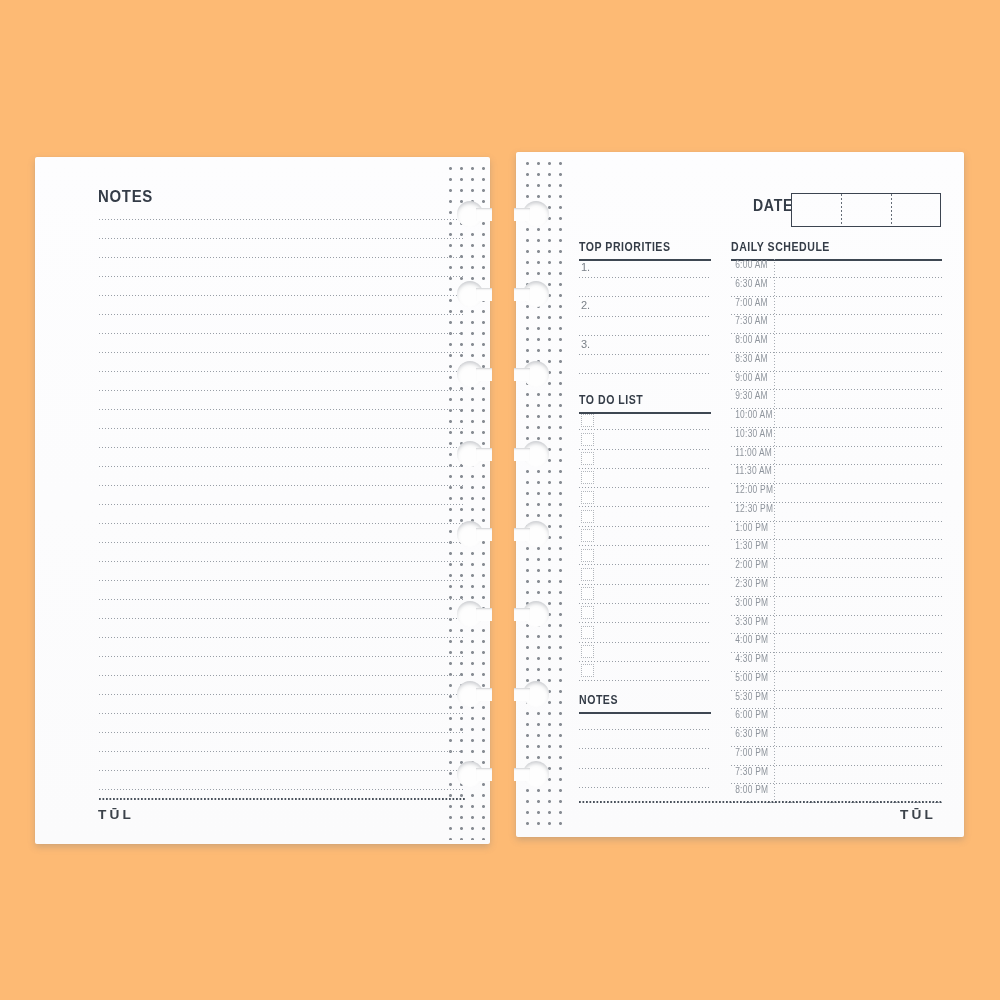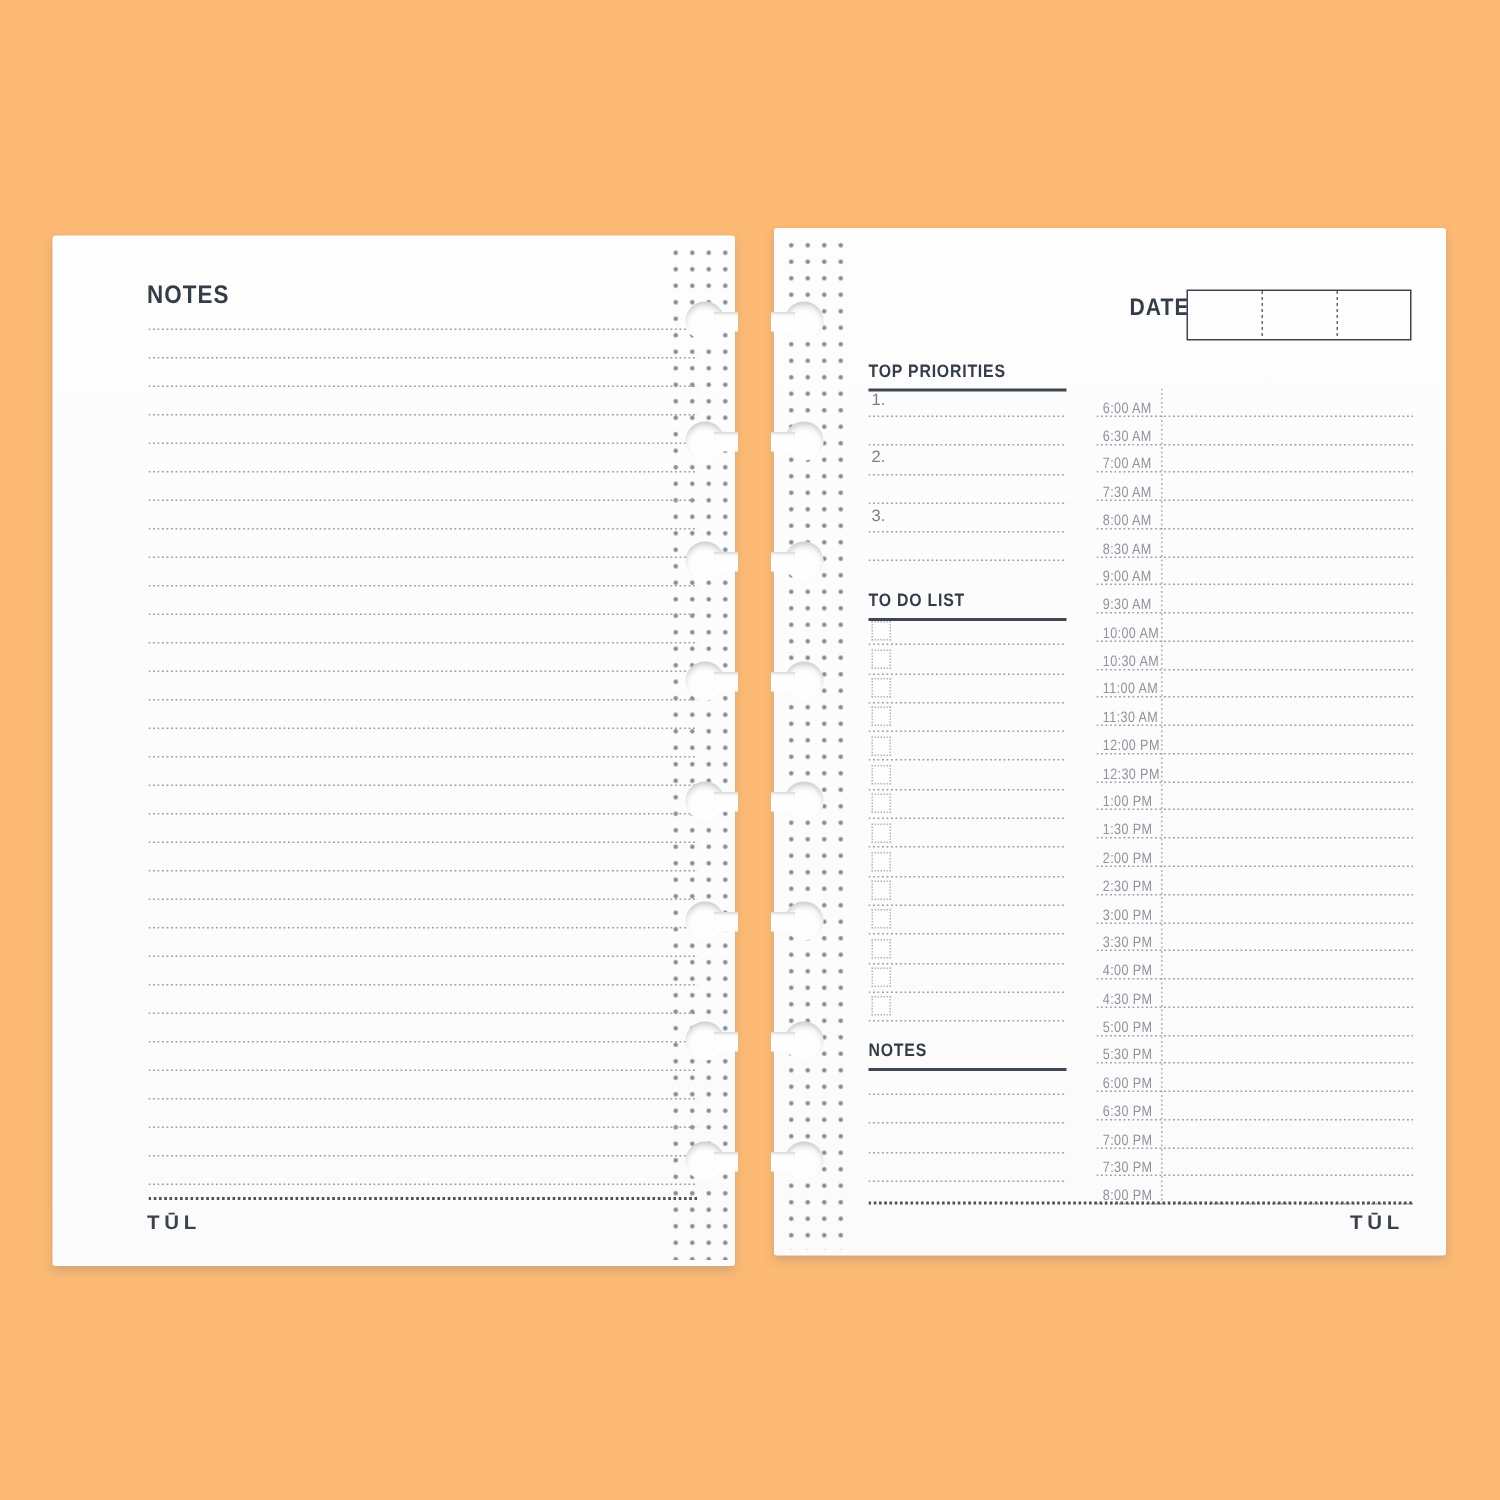--- a/index.html
+++ b/index.html
@@ -63,21 +63,21 @@
   .todo-box{position:absolute;left:2px;top:2.5px;width:13px;height:13px;box-sizing:border-box;
             border:1px dotted #b2b6bc;background:rgba(255,255,255,0.5);}
 
   
   .rnotes-rows{position:absolute;left:63px;top:559px;width:132px;}
   .rnote-line{height:19.2px;}
 
   
   .sched-rows{position:absolute;left:215px;top:107px;width:211px;height:544px;
               display:flex;flex-direction:column;}
-  .sched-row{flex:1;display:flex;align-items:flex-end;}
+  .sched-row{flex:1;display:flex;align-items:flex-start;}
   .sched-time{display:inline-block;padding-left:5px;color:#8d939b;font-size:10px;
               transform:scaleX(0.84);transform-origin:left center;white-space:nowrap;
               letter-spacing:0.3px;}
   .sched-div{left:43px;top:0;height:544px;}
 
   
   .date-label{left:237px;top:45px;font-size:16px;}
   .date-box{position:absolute;left:275px;top:41px;width:150px;height:34px;box-sizing:border-box;
             border:1.5px solid #3c4450;display:flex;}
   .date-cell{flex:1;}
@@ -281,20 +281,23 @@
     <div class="sec-head" style="left:63px;top:541px;width:132px;">
       <span class="tx">NOTES</span>
     </div>
     <div class="rnotes-rows">
         <div class="rnote-line dot-h"></div>
         <div class="rnote-line dot-h"></div>
         <div class="rnote-line dot-h"></div>
         <div class="rnote-line dot-h"></div>
       </div>
 
+    <div class="sec-head" style="left:215px;top:88px;width:211px;">
+      <span class="tx">DAILY SCHEDULE</span>
+    </div>
     <div class="sched-rows">
         <div class="sched-row dot-h">
           <span class="sched-time">6:00 AM</span>
         </div>
         <div class="sched-row dot-h">
           <span class="sched-time">6:30 AM</span>
         </div>
         <div class="sched-row dot-h">
           <span class="sched-time">7:00 AM</span>
         </div>

